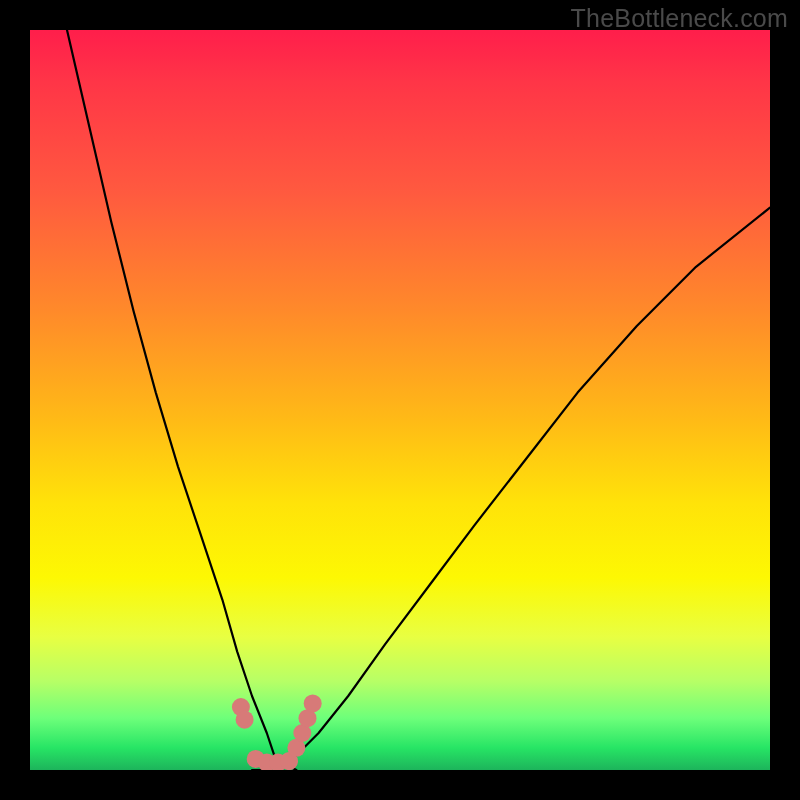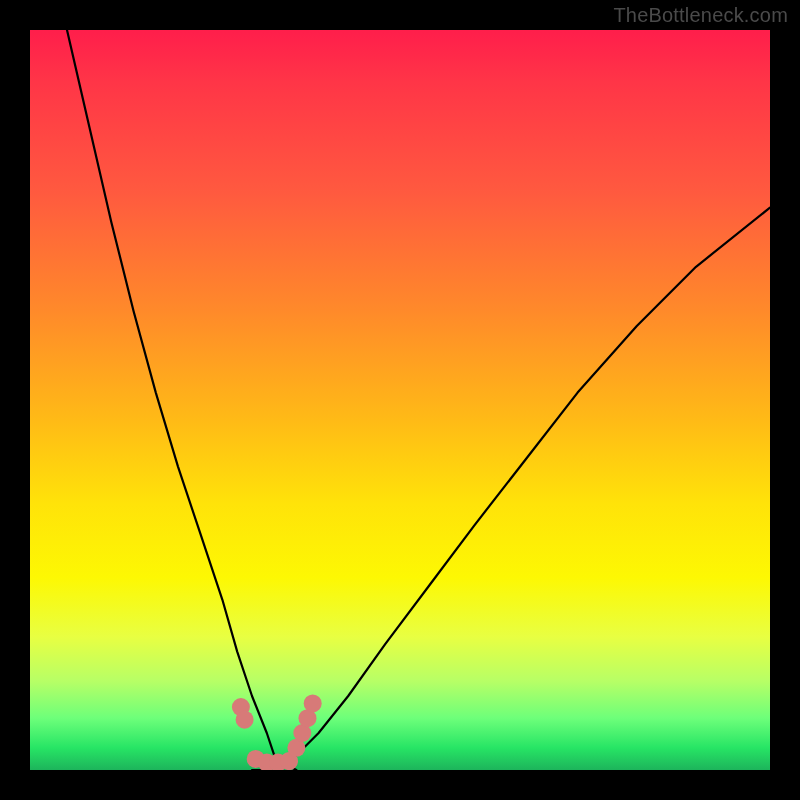--- a/index.html
+++ b/index.html
@@ -15,21 +15,21 @@
     position: relative;
     width: 800px;
     height: 800px;
     background: #000;
   }
   .watermark {
     position: absolute;
     top: 4px;
     right: 12px;
     color: #4a4a4a;
-    font-size: 20px;
+    font-size: 25px;
     font-weight: 500;
     letter-spacing: 0.2px;
     z-index: 10;
   }
   .plot-area {
     position: absolute;
     left: 30px;
     top: 30px;
     width: 740px;
     height: 740px;

